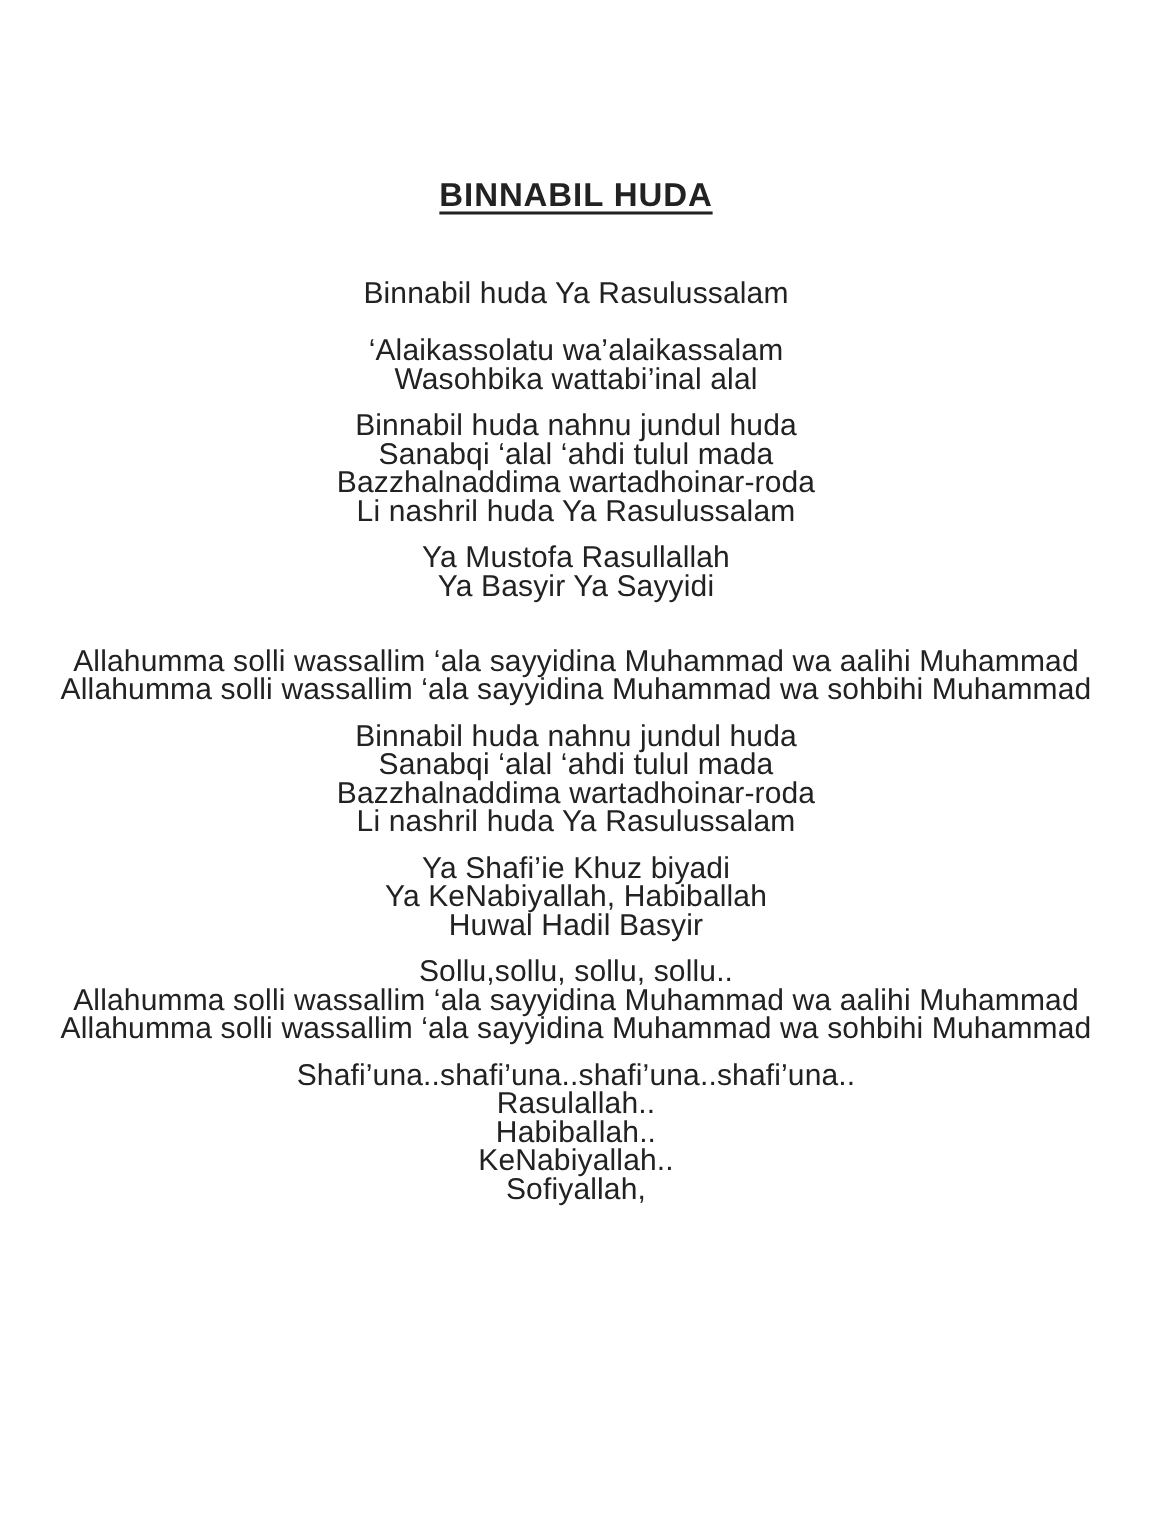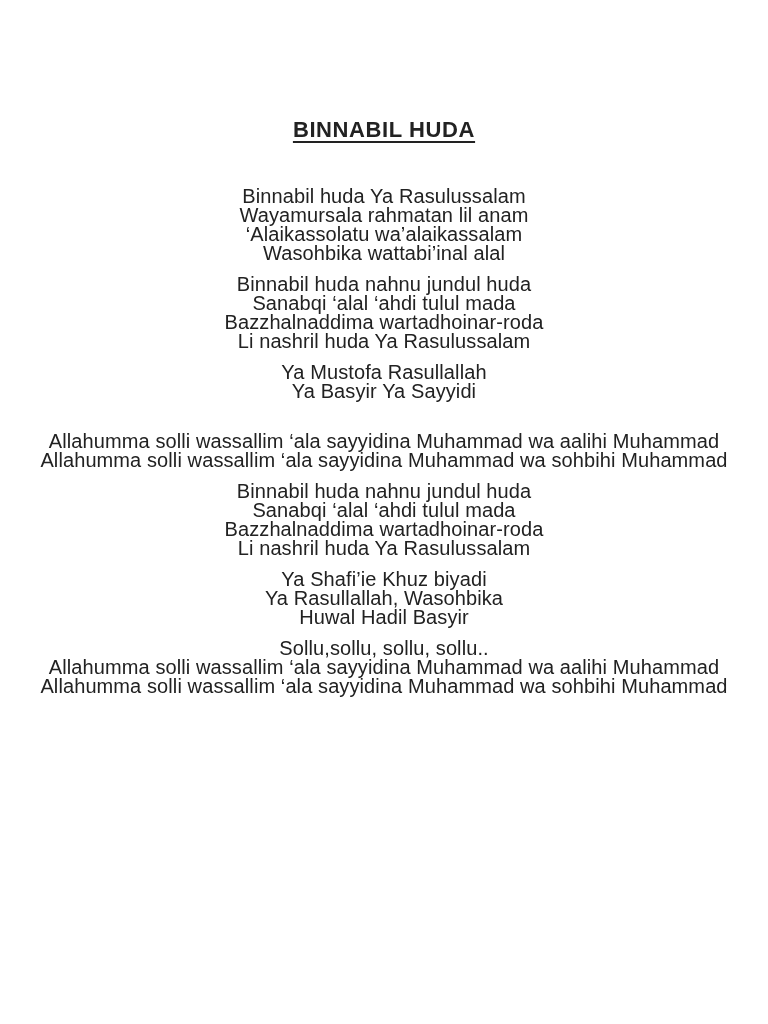--- a/index.html
+++ b/index.html
@@ -44,21 +44,22 @@
   .line {
     white-space: nowrap;
   }
 </style>
 </head>
 <body style="background: rgb(255, 255, 255);">
 
 <div class="page" style="color: rgb(34, 34, 34);">
   <h1 class="title">BINNABIL HUDA</h1>
   <div class="lyrics">
-      <p class="stanza"><span class="line">Binnabil huda Ya Rasulussalam</span><br><span class="line">Wayamursala rahmatan lil anam</span><br><span class="line">‘Alaikassolatu wa’alaikassalam</span><br><span class="line">Wasohbika wattabi’inal alal</span></p>
+      <p class="stanza"><span class="line">Binnabil huda Ya Rasulussalam</span><br><br><span class="line">‘Alaikassolatu wa’alaikassalam</span><br><span class="line">Wasohbika wattabi’inal alal</span></p>
       <p class="stanza"><span class="line">Binnabil huda nahnu jundul huda</span><br><span class="line">Sanabqi ‘alal ‘ahdi tulul mada</span><br><span class="line">Bazzhalnaddima wartadhoinar-roda</span><br><span class="line">Li nashril huda Ya Rasulussalam</span></p>
       <p class="stanza"><span class="line">Ya Mustofa Rasullallah</span><br><span class="line">Ya Basyir Ya Sayyidi</span></p>
       <p class="stanza"><br><span class="line">Allahumma solli wassallim ‘ala sayyidina Muhammad wa aalihi Muhammad</span><br><span class="line">Allahumma solli wassallim ‘ala sayyidina Muhammad wa sohbihi Muhammad</span></p>
       <p class="stanza"><span class="line">Binnabil huda nahnu jundul huda</span><br><span class="line">Sanabqi ‘alal ‘ahdi tulul mada</span><br><span class="line">Bazzhalnaddima wartadhoinar-roda</span><br><span class="line">Li nashril huda Ya Rasulussalam</span></p>
-      <p class="stanza"><span class="line">Ya Shafi’ie Khuz biyadi</span><br><span class="line">Ya Rasullallah, Wasohbika</span><br><span class="line">Huwal Hadil Basyir</span></p>
+      <p class="stanza"><span class="line">Ya Shafi’ie Khuz biyadi</span><br><span class="line">Ya KeNabiyallah, Habiballah</span><br><span class="line">Huwal Hadil Basyir</span></p>
       <p class="stanza"><span class="line">Sollu,sollu, sollu, sollu..</span><br><span class="line">Allahumma solli wassallim ‘ala sayyidina Muhammad wa aalihi Muhammad</span><br><span class="line">Allahumma solli wassallim ‘ala sayyidina Muhammad wa sohbihi Muhammad</span></p>
+      <p class="stanza"><span class="line">Shafi’una..shafi’una..shafi’una..shafi’una..</span><br><span class="line">Rasulallah..</span><br><span class="line">Habiballah..</span><br><span class="line">KeNabiyallah..</span><br><span class="line">Sofiyallah,</span></p>
     </div>
 </div>
 
 </body></html>

